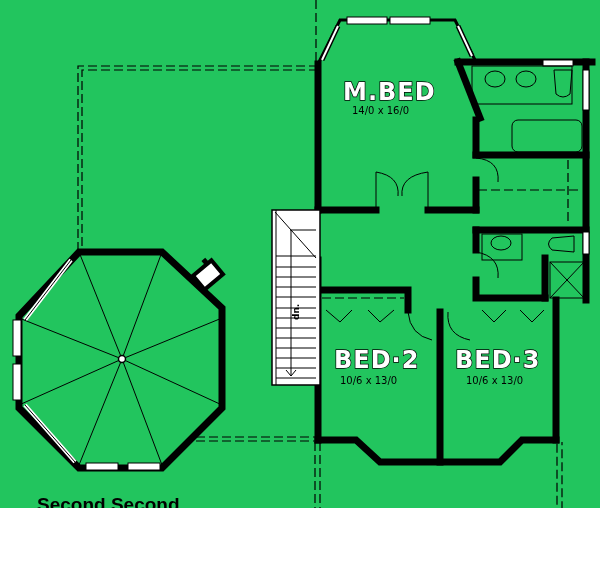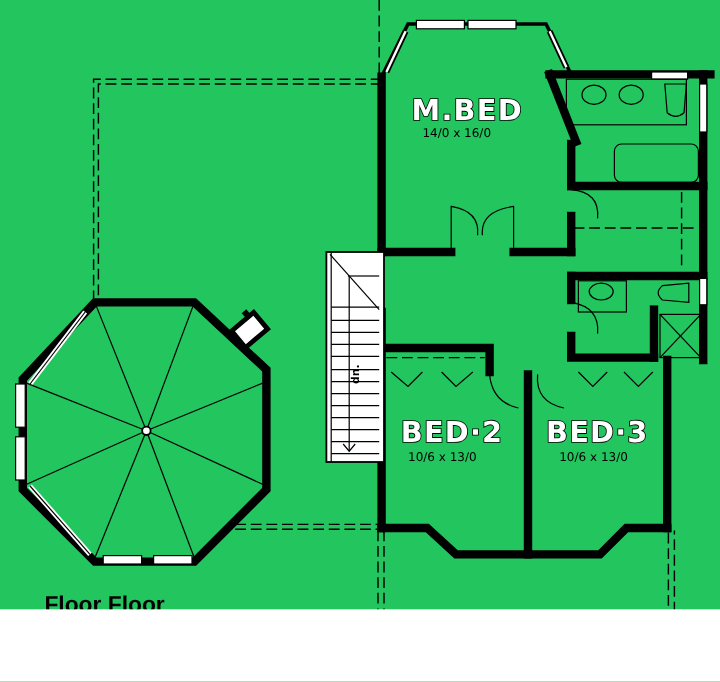--- a/index.html
+++ b/index.html
@@ -170,14 +170,14 @@
   <g>
     <text class="room-label" x="334" y="368">BED·2</text>
     <text class="dim-label" x="340" y="384">10/6 x 13/0</text>
   </g>
   <g>
     <text class="room-label" x="455" y="368">BED·3</text>
     <text class="dim-label" x="466" y="384">10/6 x 13/0</text>
   </g>
 </svg>
 
-<div class="caption">Floor Floor</div>
+<div class="caption">Second Second</div>
 </div>
 
 </body></html>

